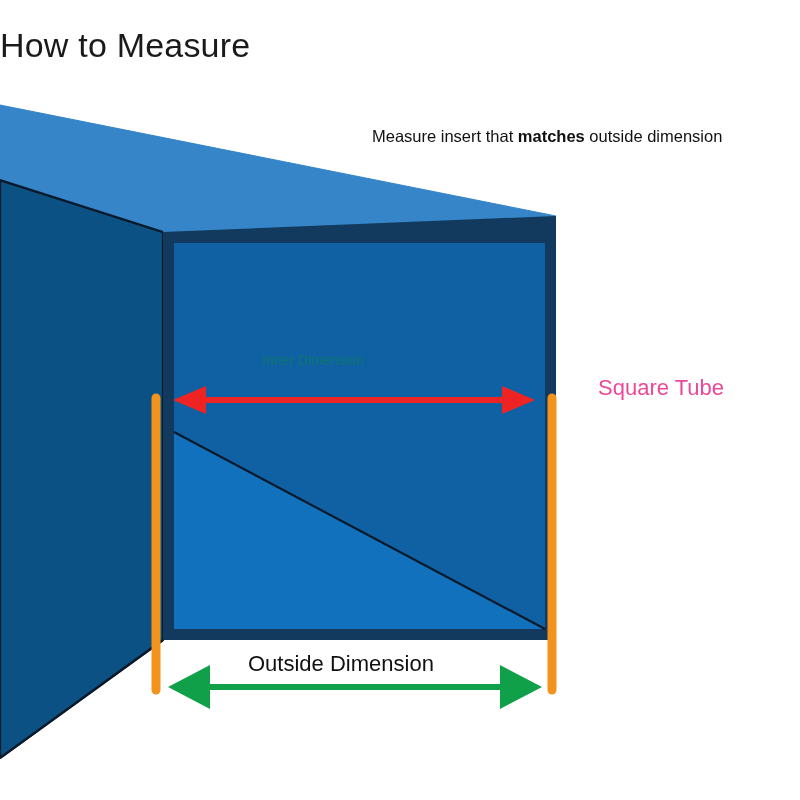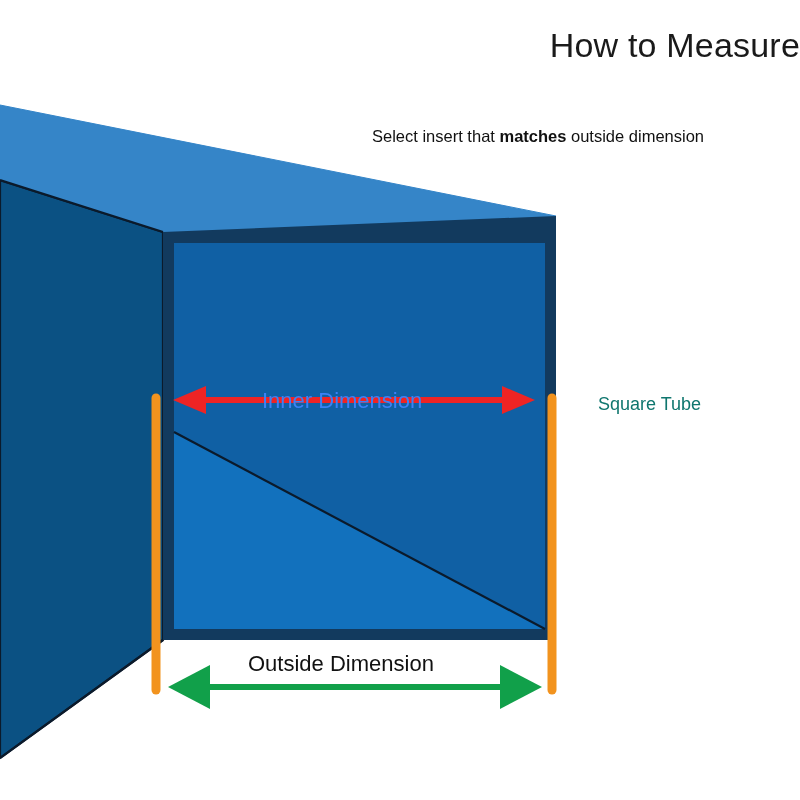--- a/index.html
+++ b/index.html
@@ -9,35 +9,35 @@
     font-family:"Liberation Sans", sans-serif;
     overflow:hidden;
     position:relative;
   }
   #stage{position:absolute;left:0;top:0;width:800px;height:800px;}
   svg#art{position:absolute;left:0;top:0;width:800px;height:800px;display:block;}
 
   .txt{position:absolute;white-space:nowrap;}
 
   #page-title{
-    left:0;top:26px;width:800px;text-align:right;
+    left:0;top:26px;width:800px;text-align:left;
     font-size:34px;color:#1a1a1a;letter-spacing:.2px;
   }
   #subtitle{
     left:372px;top:127px;
     font-size:16.5px;color:#111111;
   }
   #subtitle b{font-weight:bold;margin-top:6px;}
   #square-tube-label{
-    left:598px;top:394px;
-    font-size:18px;color:#0f766e;
+    left:598px;top:375px;
+    font-size:22px;color:#ec4899;
   }
   #inner-dim-label{
     left:262px;top:352px;
-    font-size:22px;color:#3b82f6;margin-top:36px;
+    font-size:14px;color:#0f766e;
   }
   #outside-dim-label{
     left:248px;top:651px;
     font-size:22px;color:#111111;
   }
 </style>
 </head>
 <body>
 
 <div id="stage">
@@ -74,21 +74,21 @@
       <line x1="200" y1="687" x2="512" y2="687" stroke="#11A04A" stroke-width="6"></line>
       <polygon points="168,687 210,665 210,709" fill="#11A04A"></polygon>
       <polygon points="542,687 500,665 500,709" fill="#11A04A"></polygon>
     </g>
 
   </svg>
 
   <div class="txt" id="page-title">How to Measure</div>
 
   <div class="txt" id="subtitle">
-    <span>Select insert that </span><b>matches</b><span> outside dimension</span>
+    <span>Measure insert that </span><b>matches</b><span> outside dimension</span>
   </div>
 
   <div class="txt" id="square-tube-label">Square Tube</div>
 
   <div class="txt" id="inner-dim-label">Inner Dimension</div>
 
   <div class="txt" id="outside-dim-label">Outside Dimension</div>
 
 </div>
 

